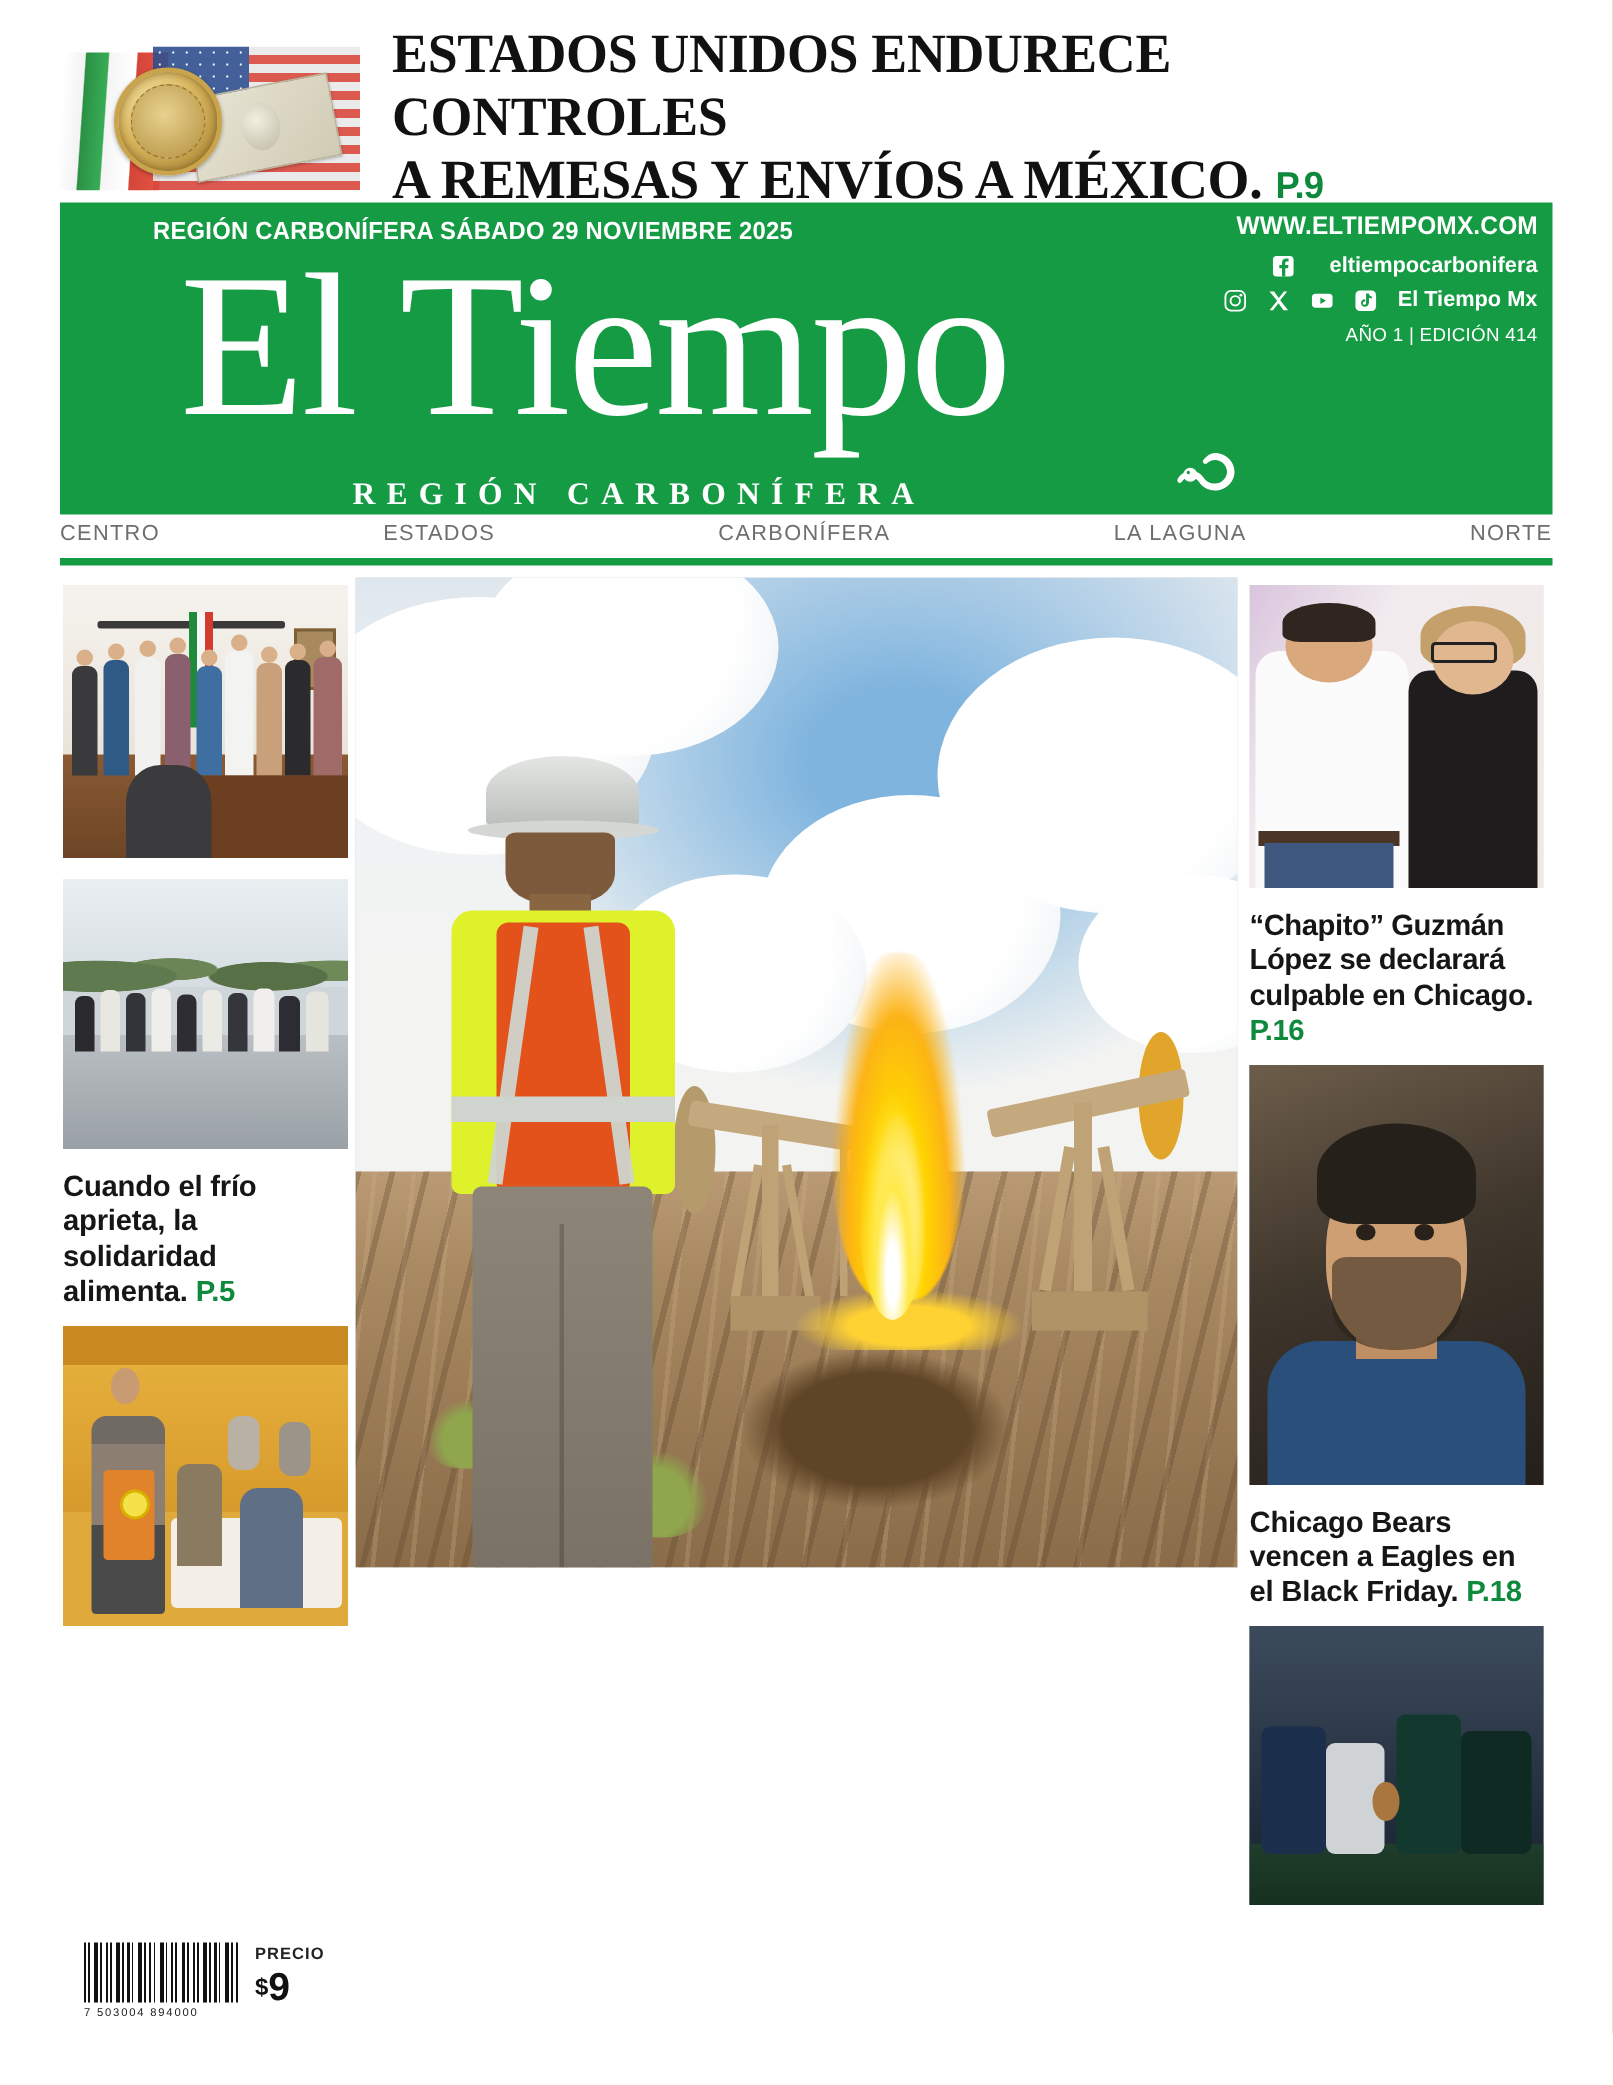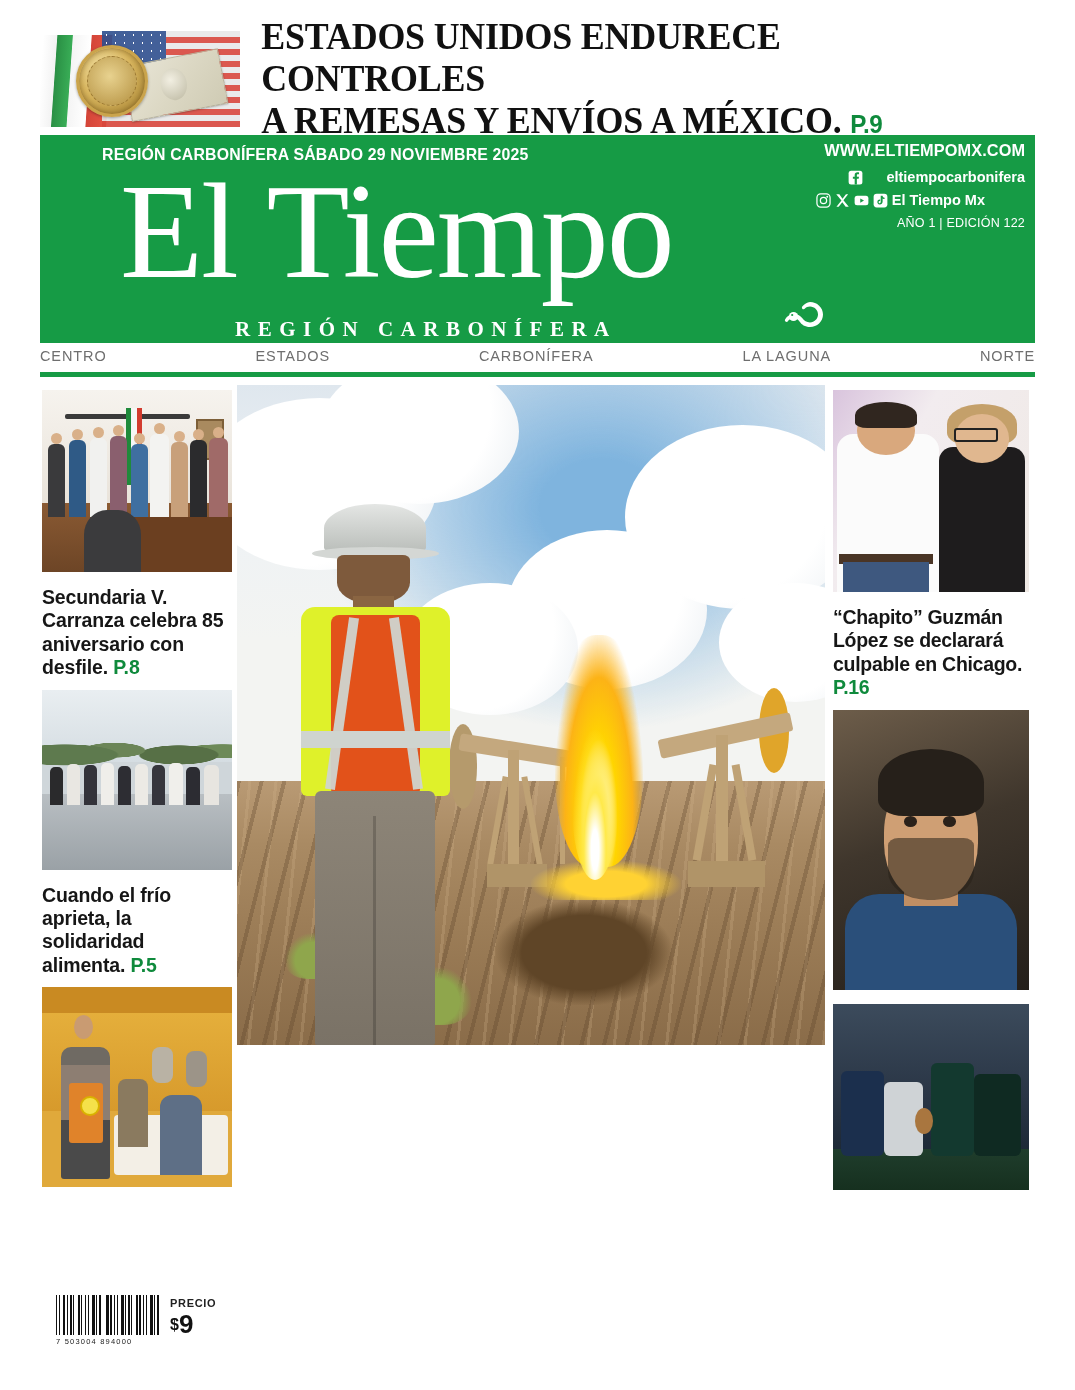--- a/index.html
+++ b/index.html
@@ -131,21 +131,21 @@
     font-size: 17px; font-weight: bold; letter-spacing: 0.1px;
     transform: scaleX(0.96);
     transform-origin: right center;
   }
   .mh-social-row {
     display: flex; align-items: center; justify-content: flex-end;
     gap: 23px; margin-top: 8px;
     font-size: 14.5px; font-weight: bold;
   }
   .mh-social-row2 {
-    display: flex; align-items: center; justify-content: flex-start;
+    display: flex; align-items: center; justify-content: space-between;
     gap: 4px; margin-top: 7px;
     font-size: 14.5px; font-weight: bold;
   }
   .mh-edition {
     font-size: 12.5px; margin-top: 8px; letter-spacing: 0.2px;
   }
   .sic { display: inline-flex; width: 15px; height: 15px; }
   .sic svg { width: 15px; height: 15px; display: block; }
 
   .mh-logo {
@@ -505,21 +505,21 @@
         </span>
         <span class="sic">
           <svg viewBox="0 0 24 24">
               <rect x="1" y="1" width="22" height="22" rx="5" fill="#fff"></rect>
               <path d="M15.3 4.2c.3 1.9 1.4 3 3.2 3.2v2.3c-1.1.05-2.1-.25-3.1-.85v4.9c0 3.2-2.6 5.1-5.1 4.6-2.2-.45-3.5-2.4-3.3-4.5.2-2.1 2.1-3.6 4.4-3.3v2.4c-.3-.1-.6-.15-.95-.1-1 .15-1.6 1-1.5 1.95.1.95.95 1.6 1.9 1.45.9-.15 1.5-.9 1.5-1.9V4.2z" fill="#169B45"></path>
             </svg>
         </span>
         <span>El Tiempo Mx</span>
       </div>
 
-      <div class="mh-edition">AÑO 1 | EDICIÓN 122</div>
+      <div class="mh-edition">AÑO 1 | EDICIÓN 414</div>
     </div>
 
     <div class="mh-logo">El Tiempo</div>
     <div class="mh-sub">REGIÓN CARBONÍFERA</div>
   </div>
 
   <div class="mh-mark">
     <svg viewBox="0 0 48 40" width="48" height="40">
       <path d="M30 6c7 0 13 5.5 13 12.5S37 31 30 31c-5 0-8.5-2.5-10.5-5.5-1.5-2.2-3.6-3.3-6-3.3-2.6 0-4.6 1.4-5.6 3-0.5.8-1.6 1-2.3.4-.8-.6-.9-1.6-.4-2.4C7 20 10.4 18 14 18c3.6 0 6.7 1.8 8.6 4.6C24 24.8 26.6 26.4 30 26.4c4.3 0 8-3.6 8-7.9S34.3 10.6 30 10.6c-2.2 0-4 .9-5.3 2.2-.7.7-1.8.6-2.4-.1-.6-.7-.5-1.8.2-2.4C24.3 8.3 27 6 30 6z" fill="#ffffff"></path>
       <circle cx="13.5" cy="20.5" r="4.6" fill="#ffffff"></circle>
@@ -552,24 +552,20 @@
         <i style="left:47%;width:9%;height:72%;background:#3f6fa0"></i>
         <i style="left:57%;width:10%;height:82%;background:#f3f3f1"></i>
         <i style="left:68%;width:9%;height:74%;background:#c8a07a"></i>
         <i style="left:78%;width:9%;height:76%;background:#2b2b2d"></i>
         <i style="left:88%;width:10%;height:78%;background:#a06a68"></i>
       </div>
       <div class="table"></div>
       <div class="dark"></div>
     </div>
 
-    <h2 class="side-head">
-      <span>Secundaria V. Carranza celebra 85 aniversario con desfile.</span>
-      <span class="pg">P.8</span>
-    </h2>
     <div class="photo ph-parade">
       <div class="sky"></div>
         <div class="trees"></div>
         <div class="road"></div>
       <div class="crowd">
         <i style="position:absolute;left:4%;bottom:0;width:7%;height:80%;background:#2a2a2c;border-radius:5px 5px 0 0"></i>
         <i style="position:absolute;left:13%;bottom:0;width:7%;height:88%;background:#e9e7e2;border-radius:5px 5px 0 0"></i>
         <i style="position:absolute;left:22%;bottom:0;width:7%;height:84%;background:#33333a;border-radius:5px 5px 0 0"></i>
         <i style="position:absolute;left:31%;bottom:0;width:7%;height:90%;background:#efeeea;border-radius:5px 5px 0 0"></i>
         <i style="position:absolute;left:40%;bottom:0;width:7%;height:82%;background:#2d2d33;border-radius:5px 5px 0 0"></i>
@@ -677,20 +673,24 @@
       <div class="bg"></div>
       <div class="shirt"></div>
         <div class="neck"></div>
       <div class="face"></div>
         <div class="beard"></div>
         <div class="hair"></div>
       <div class="eyeL"></div>
         <div class="eyeR"></div>
     </div>
 
+    <h2 class="side-head">
+      <span>Chicago Bears vencen a Eagles en el Black Friday.</span>
+      <span class="pg">P.18</span>
+    </h2>
     <div class="photo ph-bears">
       <div class="bg"></div>
         <div class="turf"></div>
       <div class="pl" style="left:4%;width:22%;height:46%;background:#1b2f4d;"></div>
       <div class="pl" style="left:26%;width:20%;height:40%;background:#cfd3d6;"></div>
       <div class="pl" style="left:50%;width:22%;height:50%;background:#13392f;"></div>
       <div class="pl" style="left:72%;width:24%;height:44%;background:#0f2a22;"></div>
       <div class="pl" style="left:42%;bottom:30%;width:9%;height:14%;background:#a9763f;border-radius:50%;"></div>
     </div>
 

